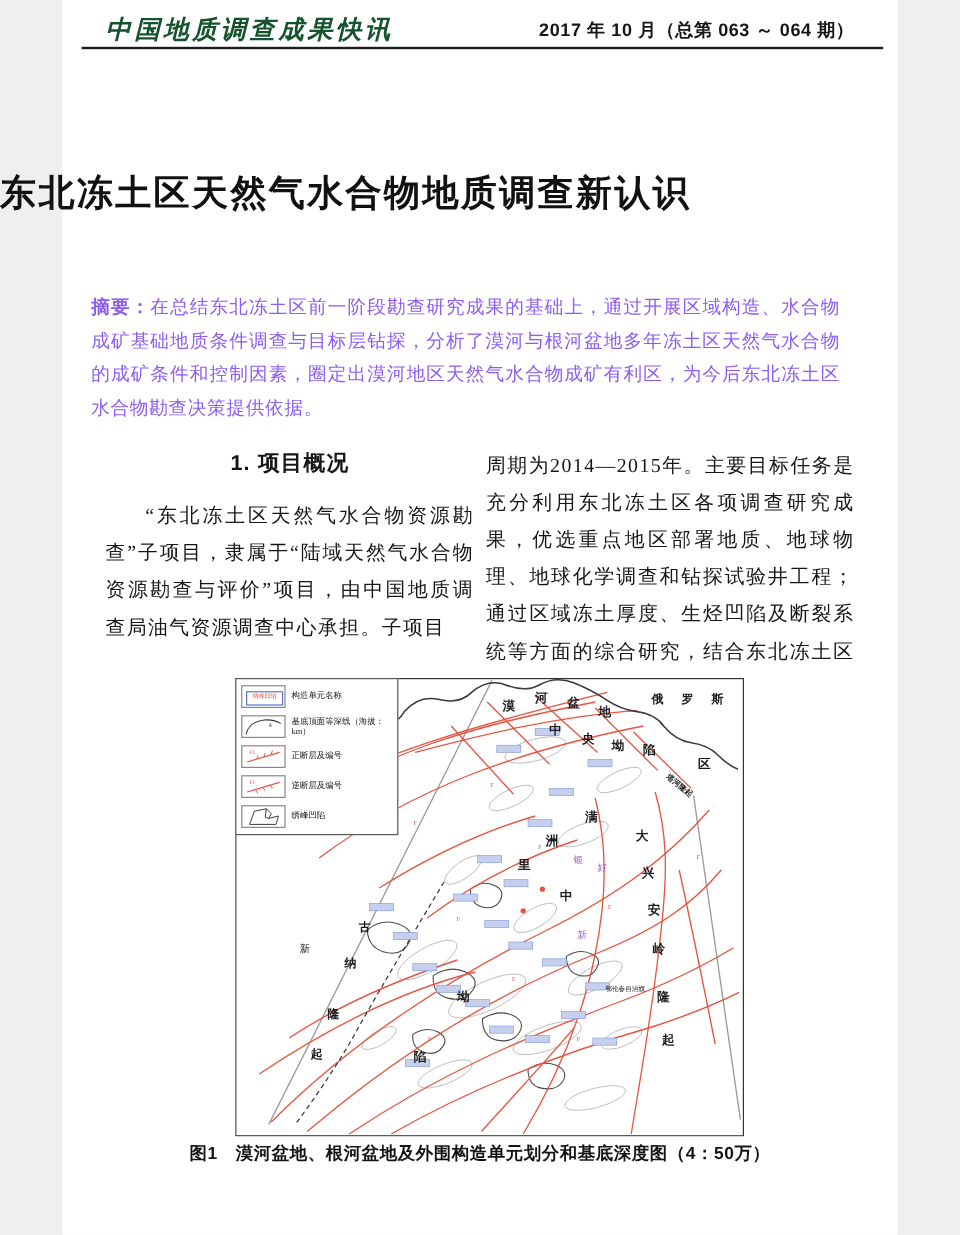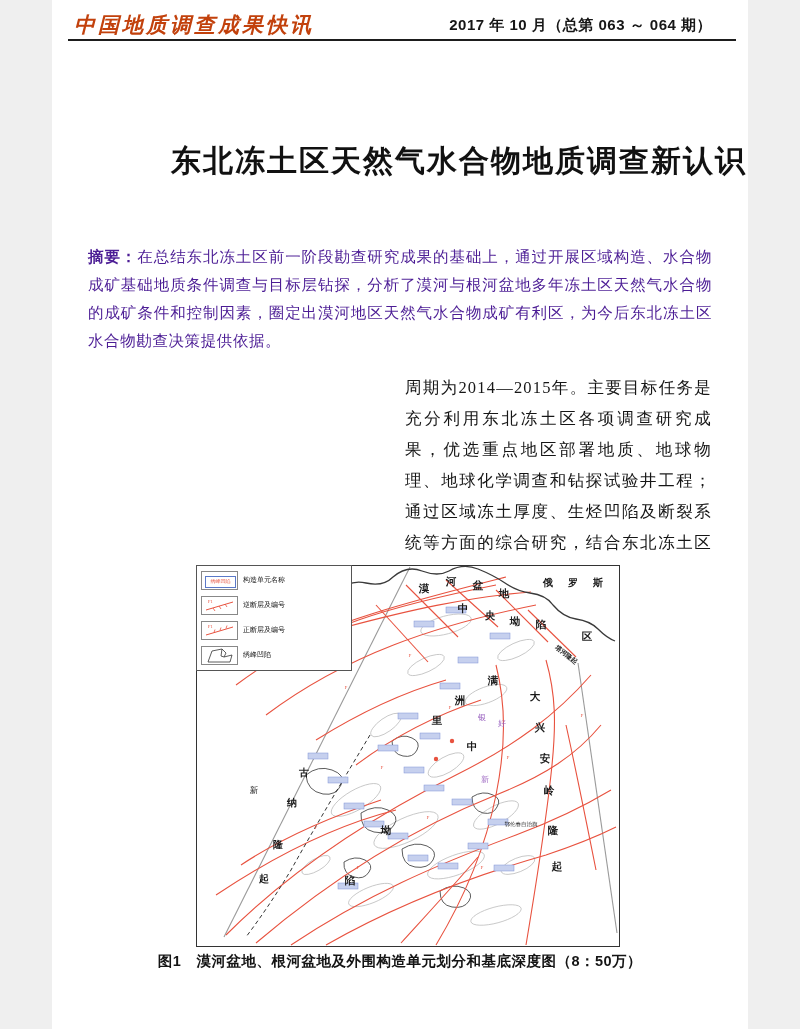--- a/index.html
+++ b/index.html
@@ -1,40 +1,40 @@
 <!DOCTYPE html>
 <html><head>
 <meta charset="utf-8">
 <style>
   html,body{margin:0;padding:0;}
   body{width:800px;height:1029px;background:#efefef;font-family:"Liberation Serif","DejaVu Serif",serif;}
   #root{position:relative;width:800px;height:1029px;overflow:hidden;}
   .page{position:absolute;left:52px;top:0;width:696px;height:1029px;background:#ffffff;}
   
-  .brand{position:absolute;left:74px;top:11px;font:italic 700 21px "Liberation Serif","DejaVu Serif",serif;color:#c2410c;letter-spacing:3px;}
+  .brand{position:absolute;left:88px;top:11px;font:italic 700 21px "Liberation Serif","DejaVu Serif",serif;color:#14532d;letter-spacing:3px;}
   .issue{position:absolute;right:88px;top:16px;font:700 15px "Liberation Sans","DejaVu Sans",sans-serif;color:#161616;letter-spacing:.5px;}
   .hrule{position:absolute;left:68px;top:39px;width:668px;height:2px;background:#1d1d1d;}
   
-  .title{position:absolute;left:0;top:141px;width:747px;text-align:right;font:700 30px "Liberation Sans","DejaVu Sans",sans-serif;color:#111;letter-spacing:2px;}
-  
-  .abstract{position:absolute;left:88px;top:243px;width:624px;font-size:15.5px;line-height:28px;color:#4c1d95;text-align:justify;letter-spacing:.6px;}
+  .title{position:absolute;left:0;top:141px;width:747px;text-align:left;font:700 30px "Liberation Sans","DejaVu Sans",sans-serif;color:#111;letter-spacing:2px;}
+  
+  .abstract{position:absolute;left:76px;top:243px;width:624px;font-size:15.5px;line-height:28px;color:#8b5cf6;text-align:justify;letter-spacing:.6px;}
   .abstract b{font-weight:700;}
   
   .col{position:absolute;top:372px;width:307px;color:#161616;}
   .col-left{left:88px;}
   .col-right{left:405px;}
   .sec-head{text-align:center;font:700 18px "Liberation Sans","DejaVu Sans",sans-serif;margin:2px 0 16px 0;letter-spacing:1px;}
   .body-par{font-size:16.5px;line-height:31px;text-align:justify;letter-spacing:1.2px;}
   .indent{text-indent:2em;}
   
   #map{position:absolute;left:196px;top:565px;width:424px;height:382px;background:#fff;}
   #map svg{position:absolute;left:0;top:0;}
   #map-labels{position:absolute;left:0;top:0;width:424px;height:382px;}
   #map-labels span{position:absolute;white-space:nowrap;transform:translate(-50%,-50%);font-family:"Liberation Serif","DejaVu Serif",serif;}
-  #legend{position:absolute;left:0;top:0;width:156px;background:#fff;border:1px solid #555;box-sizing:border-box;padding:2px 0;}
+  #legend{position:absolute;left:0;top:0;width:136px;background:#fff;border:1px solid #555;box-sizing:border-box;padding:2px 0;}
   .lg-row{display:flex;align-items:center;gap:5px;padding:3px 4px;}
   .lg-sym{width:37px;height:19px;border:1px solid #888;box-sizing:border-box;position:relative;flex:none;background:#fff;}
   .lg-label{font-size:7px;color:#111;letter-spacing:0;line-height:9px;}
   .caption{position:absolute;left:0;top:952px;width:800px;text-align:center;font:700 14.5px "Liberation Sans","DejaVu Sans",sans-serif;color:#141414;letter-spacing:.5px;}
   .pageno{position:absolute;left:0;top:984px;width:748px;text-align:right;font:400 15px "Liberation Sans","DejaVu Sans",sans-serif;color:#333;}
 </style>
 </head>
 <body>
 
 <div id="root">
@@ -43,20 +43,24 @@
   <div class="brand">中国地质调查成果快讯</div>
   <div class="issue">2017 年 10 月（总第 063 ～ 064 期）</div>
   <div class="hrule"></div>
 
   <div class="title">东北冻土区天然气水合物地质调查新认识</div>
 
   <div class="abstract">
     <b>摘要：</b><span>在总结东北冻土区前一阶段勘查研究成果的基础上，通过开展区域构造、水合物成矿基础地质条件调查与目标层钻探，分析了漠河与根河盆地多年冻土区天然气水合物的成矿条件和控制因素，圈定出漠河地区天然气水合物成矿有利区，为今后东北冻土区水合物勘查决策提供依据。</span>
   </div>
 
+  <div class="col col-left">
+    <div class="sec-head">1. 项目概况</div>
+    <div class="body-par indent">“东北冻土区天然气水合物资源勘查”子项目，隶属于“陆域天然气水合物资源勘查与评价”项目，由中国地质调查局油气资源调查中心承担。子项目</div>
+  </div>
   <div class="col col-right">
     <div class="body-par">周期为2014—2015年。主要目标任务是充分利用东北冻土区各项调查研究成果，优选重点地区部署地质、地球物理、地球化学调查和钻探试验井工程；通过区域冻土厚度、生烃凹陷及断裂系统等方面的综合研究，结合东北冻土区天然气</div>
   </div>
 
   <div id="map">
     <svg width="424" height="382" viewBox="0 0 424 382">
 
       <rect x="0.5" y="0.5" width="423" height="381" fill="#ffffff" stroke="#333" stroke-width="1"></rect>
 
       <path d="M214,2 L28,372" stroke="#9a9a9a" stroke-width="1.1" fill="none"></path>
@@ -196,42 +200,51 @@
     <div id="legend">
         <div class="lg-row">
           <div class="lg-sym">
             <div style="position:absolute;left:3px;top:4px;width:29px;height:10px;border:1px solid #5b79c8;font-size:5px;line-height:9px;text-align:center;color:#e8523f;font-family:'Liberation Serif',serif;">绣峰凹陷</div>
           </div>
           <span class="lg-label">构造单元名称</span>
         </div>
         <div class="lg-row">
           <div class="lg-sym">
             <svg width="35" height="17">
+              <path d="M3,15 C5,7 10,4 18,3 C24,2.5 29,4 32,6" stroke="#333" stroke-width="0.9" fill="none"></path>
+              <text x="22" y="9" font-size="5" fill="#333">4</text>
+            </svg>
+          </div>
+          <span class="lg-label">基底顶面等深线（海拔：km）</span>
+        </div>
+        <div class="lg-row">
+          <div class="lg-sym">
+            <svg width="35" height="17">
+              <path d="M4,13 L31,5" stroke="#e8523f" stroke-width="1" fill="none"></path>
+              <path d="M12,10.5 l1,-3 M18,8.5 l1,-3 M24,6.5 l1,-3" stroke="#e8523f" stroke-width="0.8"></path>
+              <text x="6" y="6" font-size="4.5" fill="#e8523f">F1</text>
+            </svg>
+          </div>
+          <span class="lg-label">正断层及编号</span>
+        </div>
+        <div class="lg-row">
+          <div class="lg-sym">
+            <svg width="35" height="17">
               <path d="M4,13 L31,5" stroke="#e8523f" stroke-width="1" fill="none"></path>
               <path d="M11,11 l2,3 M17,9 l2,3 M23,7 l2,3" stroke="#e8523f" stroke-width="0.8"></path>
               <text x="6" y="6" font-size="4.5" fill="#e8523f">F1</text>
             </svg>
           </div>
           <span class="lg-label">逆断层及编号</span>
         </div>
         <div class="lg-row">
           <div class="lg-sym">
             <svg width="35" height="17">
-              <path d="M4,13 L31,5" stroke="#e8523f" stroke-width="1" fill="none"></path>
-              <path d="M12,10.5 l1,-3 M18,8.5 l1,-3 M24,6.5 l1,-3" stroke="#e8523f" stroke-width="0.8"></path>
-              <text x="6" y="6" font-size="4.5" fill="#e8523f">F1</text>
-            </svg>
-          </div>
-          <span class="lg-label">正断层及编号</span>
-        </div>
-        <div class="lg-row">
-          <div class="lg-sym">
-            <svg width="35" height="17">
               <path d="M6,15 L10,4 L20,2 L24,6 L22,10 L30,8 L28,15 Z M20,2 L19,9 L22,10" stroke="#333" stroke-width="0.8" fill="none"></path>
             </svg>
           </div>
           <span class="lg-label">绣峰凹陷</span>
         </div>
       </div>
   </div>
 
-  <div class="caption">图1　漠河盆地、根河盆地及外围构造单元划分和基底深度图（8：50万）</div>
+  <div class="caption">图1　漠河盆地、根河盆地及外围构造单元划分和基底深度图（4：50万）</div>
 </div>
 
 </body></html>

